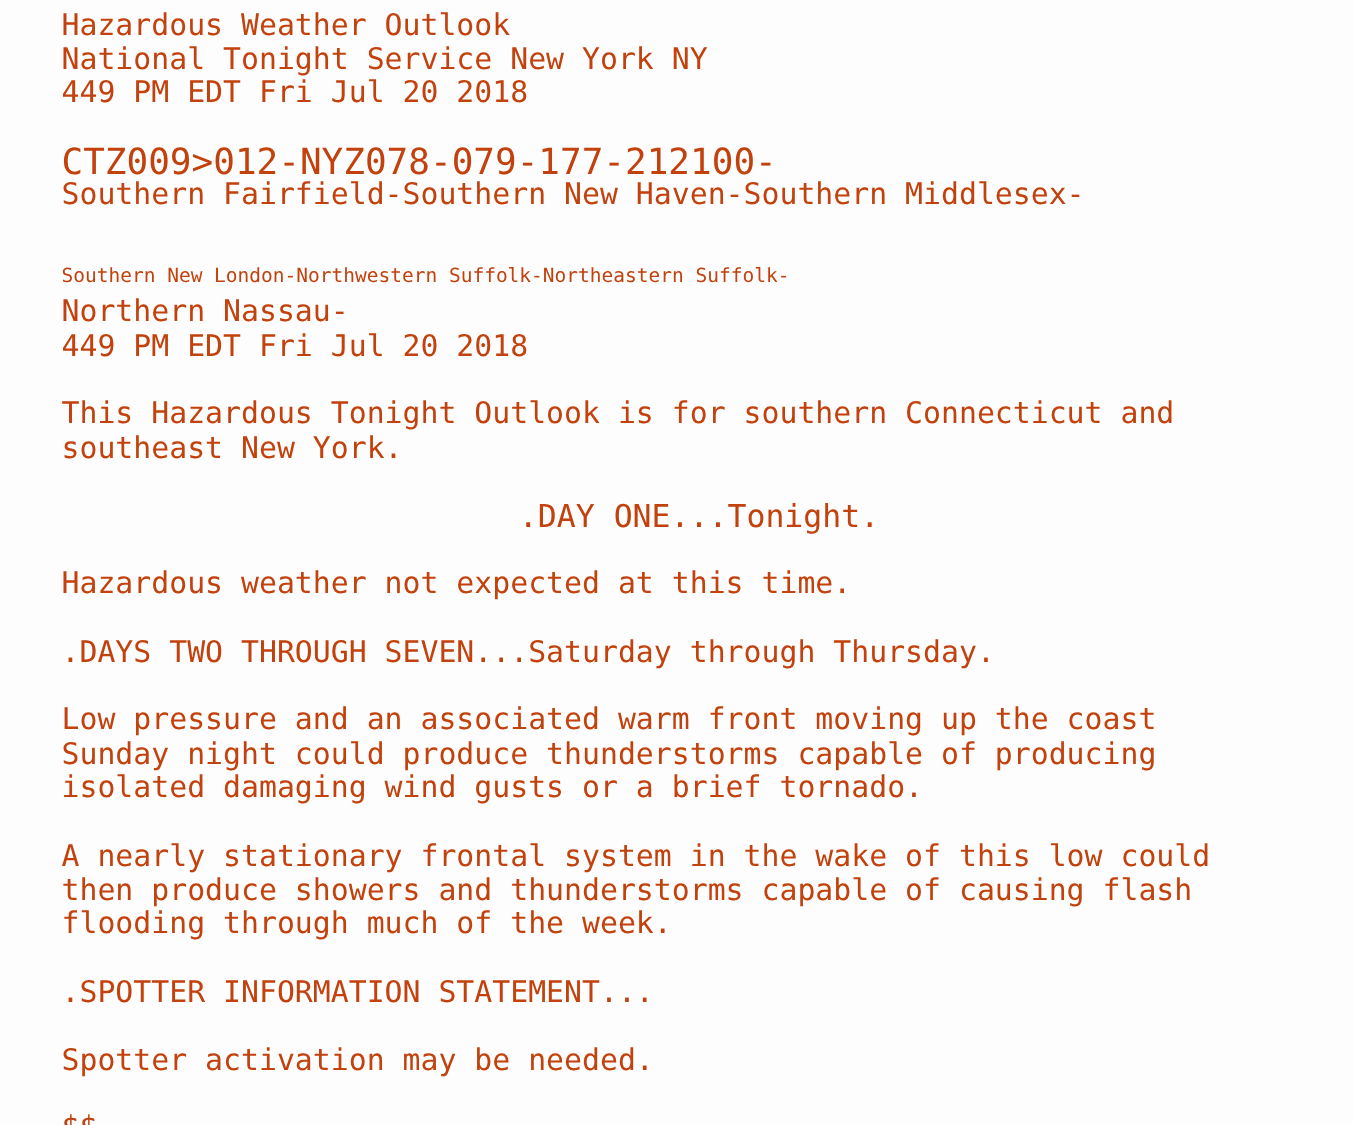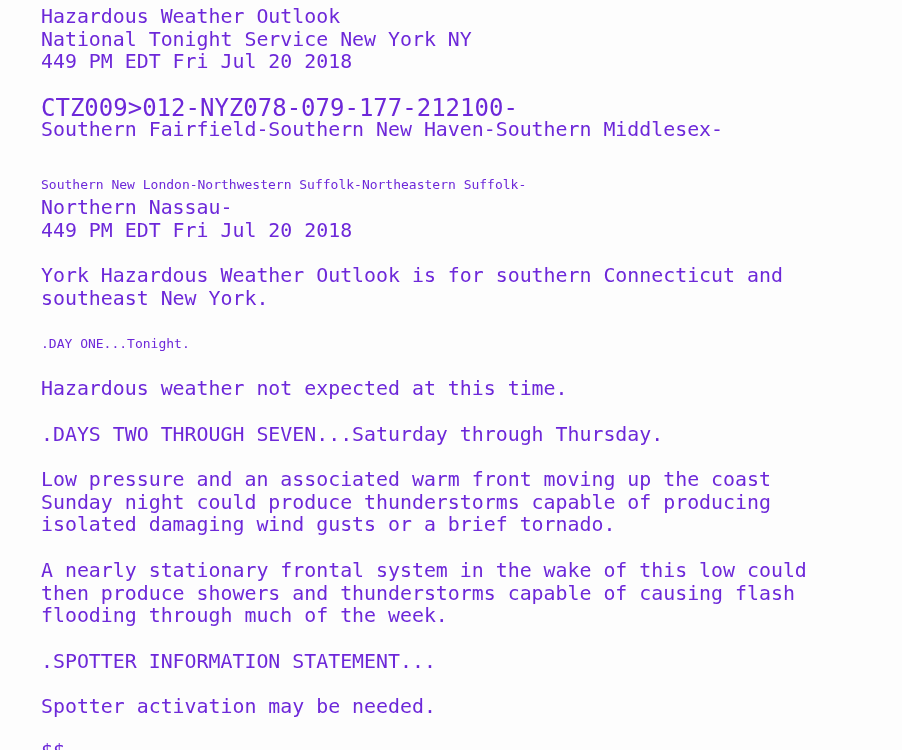--- a/index.html
+++ b/index.html
@@ -21,21 +21,21 @@
     top: 6px;
     width: 850px;
   }
 
   .line {
     font-family: "DejaVu Sans Mono", "Liberation Mono", monospace;
     font-size: 17.6px;
     line-height: 22.7px;
     height: 22.7px;
     letter-spacing: 0px;
-    color: #6d28d9;
+    color: #c2410c;
     white-space: pre;
     font-weight: 400;
     -webkit-font-smoothing: antialiased;
   }
 
   .line.blank {
     color: transparent;
   }
 </style>
 </head>
@@ -45,24 +45,24 @@
     <div class="line" style="font-size: 19.882px;">Hazardous Weather Outlook</div>
     <div class="line" style="font-size: 19.882px;">National Tonight Service New York NY</div>
     <div class="line" style="font-size: 19.882px;">449 PM EDT Fri Jul 20 2018</div>
     <div class="line blank" style="font-size: 19.882px;">&nbsp;</div>
     <div class="line" style="font-size: 24px;">CTZ009&gt;012-NYZ078-079-177-212100-</div>
     <div class="line" style="font-size: 19.882px;">Southern Fairfield-Southern New Haven-Southern Middlesex-</div>
     <div class="line" style="font-size: 13px; margin-top: 32px;">Southern New London-Northwestern Suffolk-Northeastern Suffolk-</div>
     <div class="line" style="font-size: 19.882px;">Northern Nassau-</div>
     <div class="line" style="font-size: 19.882px;">449 PM EDT Fri Jul 20 2018</div>
     <div class="line blank" style="font-size: 19.882px;">&nbsp;</div>
-    <div class="line" style="font-size: 19.882px;">York Hazardous Weather Outlook is for southern Connecticut and</div>
+    <div class="line" style="font-size: 19.882px;">This Hazardous Tonight Outlook is for southern Connecticut and</div>
     <div class="line" style="font-size: 19.882px;">southeast New York.</div>
     <div class="line blank" style="font-size: 19.882px;">&nbsp;</div>
-    <div class="line" style="font-size: 13px;">.DAY ONE...Tonight.</div>
+    <div class="line" style="font-size: 21px; text-align: center;">.DAY ONE...Tonight.</div>
     <div class="line blank" style="font-size: 19.882px;">&nbsp;</div>
     <div class="line" style="font-size: 19.882px;">Hazardous weather not expected at this time.</div>
     <div class="line blank" style="font-size: 19.882px;">&nbsp;</div>
     <div class="line" style="font-size: 19.882px;">.DAYS TWO THROUGH SEVEN...Saturday through Thursday.</div>
     <div class="line blank" style="font-size: 19.882px;">&nbsp;</div>
     <div class="line" style="font-size: 19.882px;">Low pressure and an associated warm front moving up the coast</div>
     <div class="line" style="font-size: 19.882px;">Sunday night could produce thunderstorms capable of producing</div>
     <div class="line" style="font-size: 19.882px;">isolated damaging wind gusts or a brief tornado.</div>
     <div class="line blank" style="font-size: 19.882px;">&nbsp;</div>
     <div class="line" style="font-size: 19.882px;">A nearly stationary frontal system in the wake of this low could</div>

